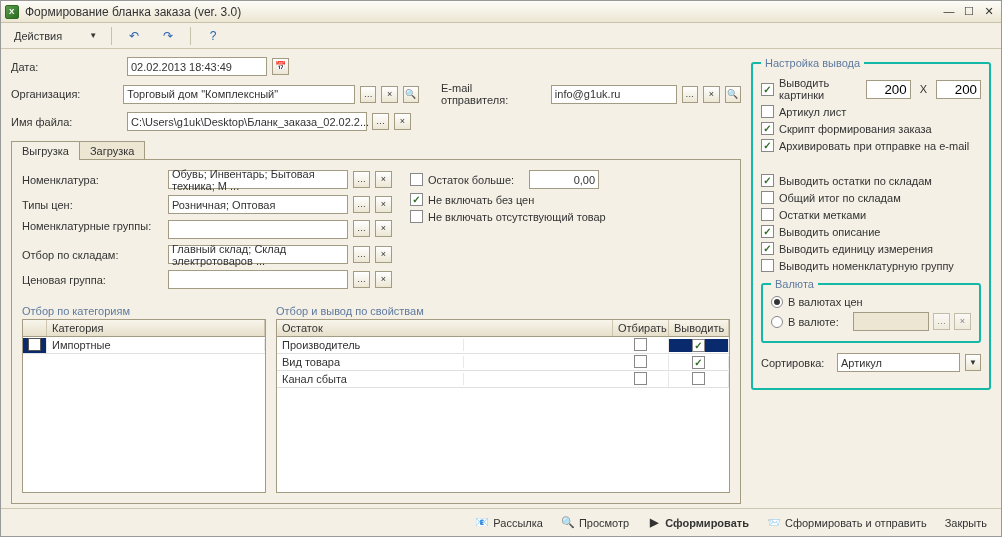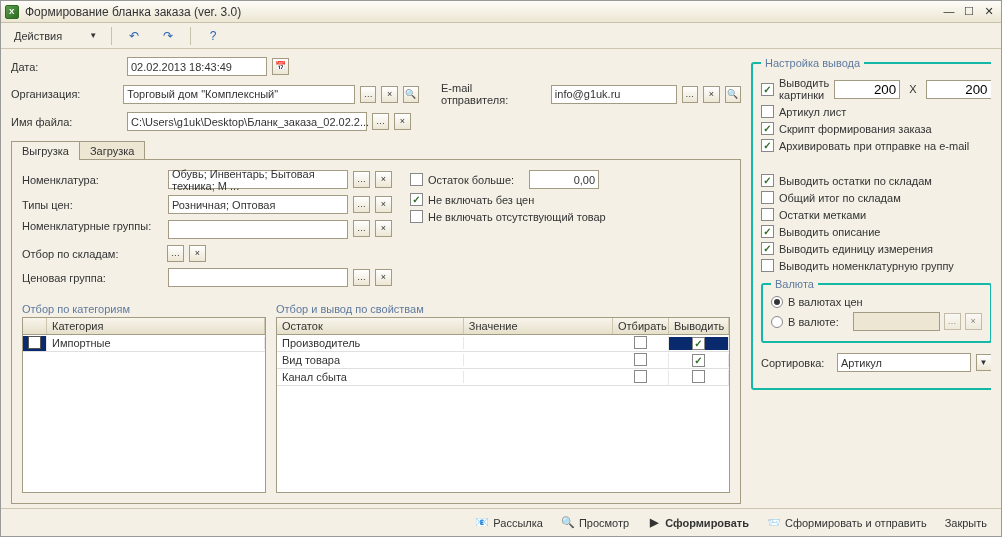--- a/index.html
+++ b/index.html
@@ -165,21 +165,21 @@
 
   fieldset.group {
     border: 2px solid #14b8a6;
     border-radius: 3px;
     padding: 8px 8px 10px 8px;
     margin: 0 0 6px 0;
   }
   fieldset.group legend { color: #5e7a9e; padding: 0 4px; font-size: 11px; }
 
   .num-field {
-    width: 66px; height: 19px; border: 1px solid #a39b82; background: #fff;
+    width: 45px; height: 19px; border: 1px solid #a39b82; background: #fff;
     text-align: right; padding: 0 3px;
   }
 
   .bottom-bar {
     height: 28px;
     border-top: 1px solid #cdc5ae;
     display: flex;
     align-items: center;
     justify-content: flex-end;
     gap: 10px;
@@ -306,20 +306,23 @@
             <div class="row" style="align-items:flex-start">
               <span class="lbl" style="line-height:13px">Номенклатурные группы:</span>
               <div class="field" style="flex:1">
                 <span></span>
               </div>
               <span class="btn-mini">…</span>
               <span class="btn-mini">×</span>
             </div>
             <div class="row">
               <span class="lbl">Отбор по складам:</span>
+              <div class="field" style="flex:1">
+                <span>Главный склад; Склад электротоваров ...</span>
+              </div>
               <span class="btn-mini">…</span>
               <span class="btn-mini">×</span>
             </div>
             <div class="row">
               <span class="lbl">Ценовая группа:</span>
               <div class="field" style="flex:1">
                 <span></span>
               </div>
               <span class="btn-mini">…</span>
               <span class="btn-mini">×</span>
@@ -360,21 +363,20 @@
                 </div>
               </div>
             </div>
           </div>
 
           <div class="prop-grid">
             <div class="section-label">Отбор и вывод по свойствам</div>
             <div class="grid-table" style="flex:1;display:flex;flex-direction:column">
               <div class="grid-header">
                 <div class="gh" style="flex:1.4">Остаток</div>
-                <div class="gh" style="flex:1.1">Значение</div>
                 <div class="gh" style="width:56px">Отбирать</div>
                 <div class="gh" style="width:60px">Выводить</div>
               </div>
               <div class="grid-body">
                 <div class="grid-row">
                   <div class="gc" style="flex:1.4">Производитель</div>
                   <div class="gc" style="flex:1.1"></div>
                   <div class="gc" style="width:56px;text-align:center"><span class="check"></span></div>
                   <div class="gc" style="width:60px;text-align:center;background:#0a2a6e"><span class="check">✓</span></div>
                 </div>

